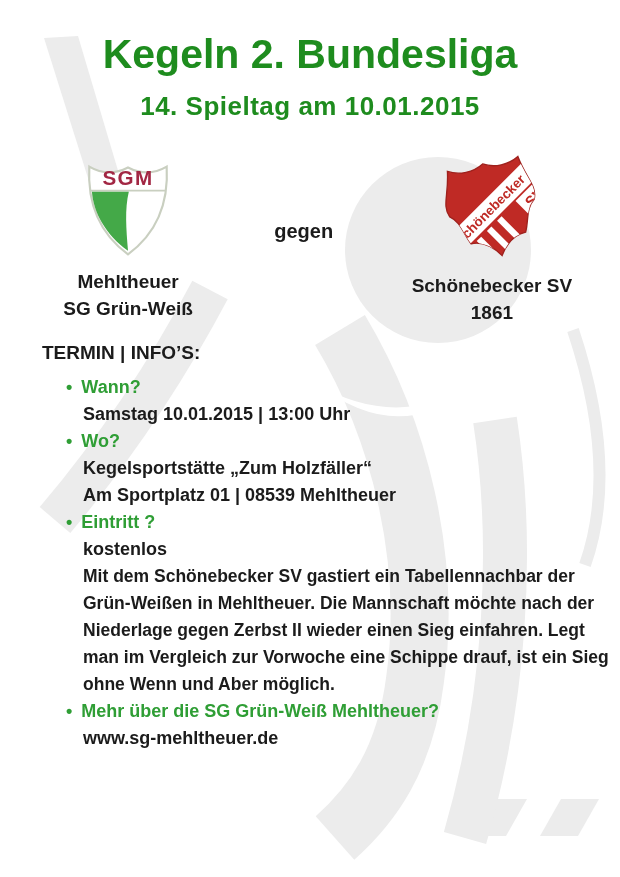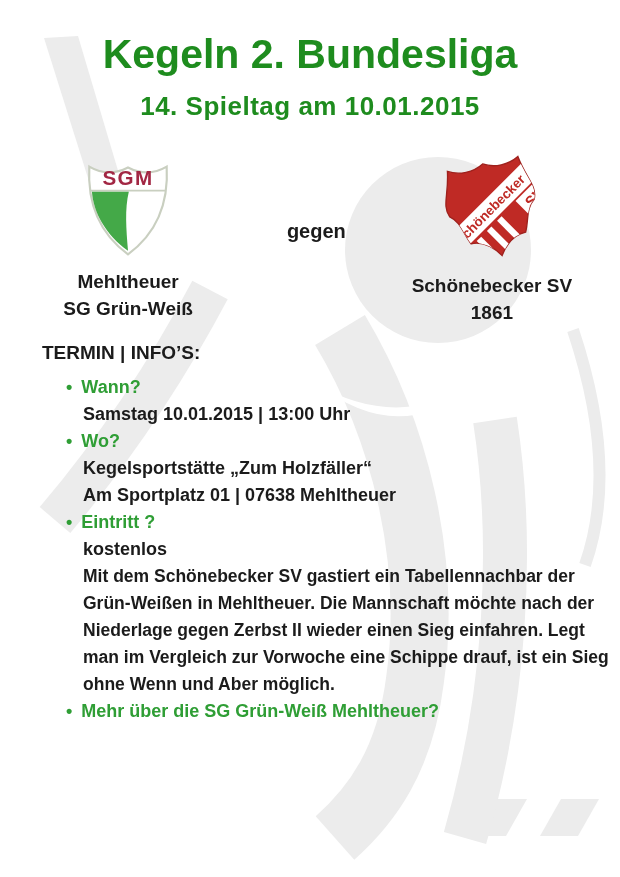--- a/index.html
+++ b/index.html
@@ -14,21 +14,21 @@
   }
   .watermark { position:absolute; top:0; left:0; z-index:0; }
   .content  { position:relative; z-index:1; }
 
   .title { text-align:center; color:#1e8c1e; }
   .title-line1 { font-size:41px; line-height:52px; padding-top:28px; }
   .title-line2 { font-size:26px; line-height:52px; letter-spacing:0.5px; }
 
   .teams { display:flex; margin-top:22px;gap:18px; }
   .col-home { width:272px; text-align:center; }
-  .col-mid  { width:76px;  text-align:right; }
+  .col-mid  { width:76px;  text-align:left; }
   .col-away { width:272px; text-align:center; }
   .versus   { font-size:20px; margin-top:66px; }
   .team-name { font-size:19px; line-height:27px; margin-top:6px; }
   .badge-home { margin-top:2px; }
   .badge-away { margin-top:0px; }
 
   .info { margin:14px 0 0 42px; }
   .info-heading { font-size:19px; line-height:26px; margin-bottom:8px; }
   .q-line { font-size:18px; line-height:27px; color:#2f9e35; padding-left:24px; }
   .q-line .bullet { margin-right:9px; }
@@ -117,27 +117,28 @@
 
     <div class="q-line">
       <span class="bullet">•</span><span>Wann?</span>
     </div>
     <div class="a-line">Samstag 10.01.2015 | 13:00 Uhr</div>
 
     <div class="q-line">
       <span class="bullet">•</span><span>Wo?</span>
     </div>
     <div class="a-line">Kegelsportstätte „Zum Holzfäller“</div>
-    <div class="a-line">Am Sportplatz 01 | 07638 Mehltheuer</div>
+    <div class="a-line">Am Sportplatz 01 | 08539 Mehltheuer</div>
 
     <div class="q-line">
       <span class="bullet">•</span><span>Eintritt ?</span>
     </div>
     <div class="a-line">kostenlos</div>
 
     <div class="a-para">Mit dem Schönebecker SV gastiert ein Tabellennachbar der Grün-Weißen in Mehltheuer. Die Mannschaft möchte nach der Niederlage gegen Zerbst II wieder einen Sieg einfahren. Legt man im Vergleich zur Vorwoche eine Schippe drauf, ist ein Sieg ohne Wenn und Aber möglich.</div>
 
     <div class="q-line">
       <span class="bullet">•</span><span>Mehr über die SG Grün-Weiß Mehltheuer?</span>
     </div>
+    <div class="a-line">www.sg-mehltheuer.de</div>
   </div>
 
 </div>
 
 </body></html>

